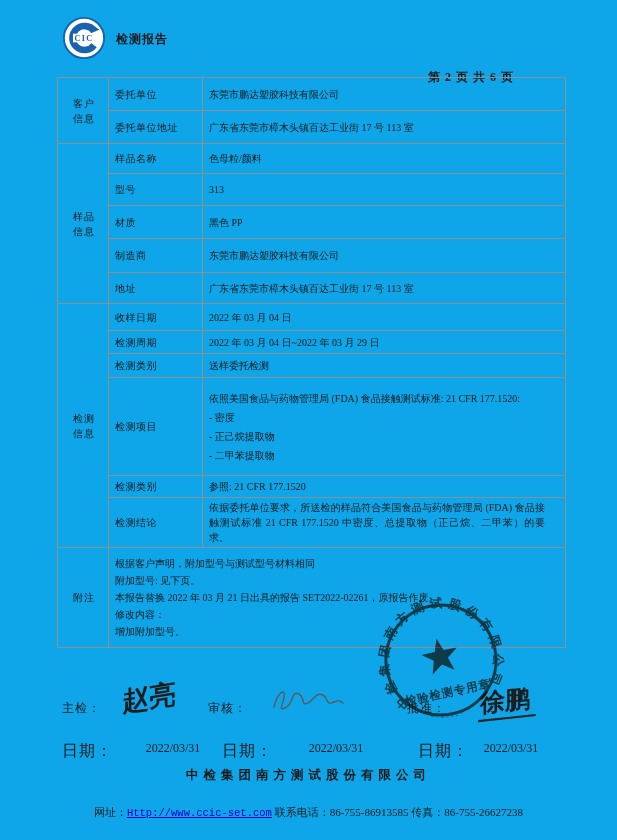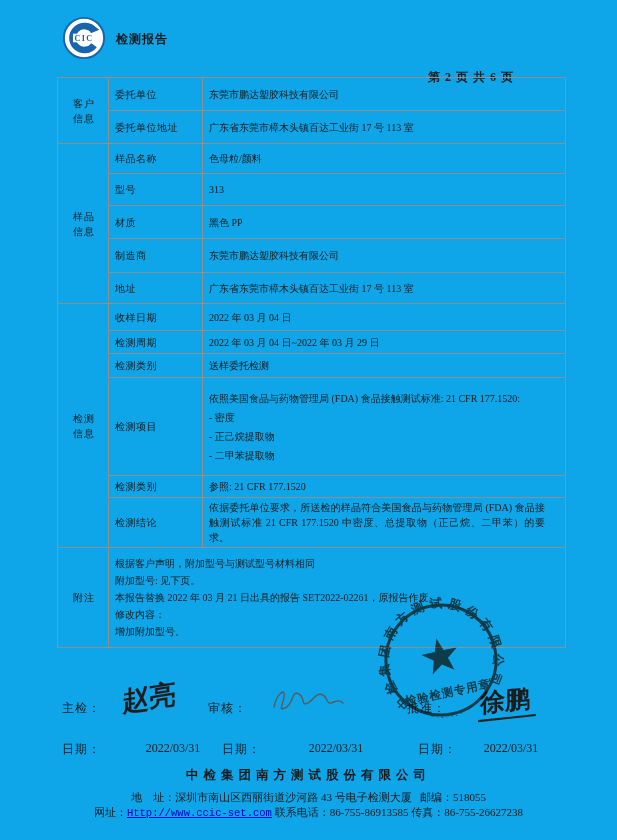--- a/index.html
+++ b/index.html
@@ -23,21 +23,21 @@
   td.val.just{text-align:justify;padding-right:20px;}
   td.note-cell{padding-left:10px;line-height:1.72;}
 
   
   .sig-label{position:absolute;font-size:12px;letter-spacing:1px;}
   .sig-name{position:absolute;font-weight:bold;color:#1c1c1c;}
   .sig-zhao{left:122px;top:680px;font-size:27px;transform:rotate(-9deg) skewX(-8deg);}
   .sig-xu{left:478px;top:684px;font-size:25px;transform:rotate(-6deg) skewX(-6deg);
           border-bottom:2px solid #222;padding:0 6px 0 2px;}
   .sig-scribble{position:absolute;left:268px;top:683px;}
-  .date-label{position:absolute;top:741px;font-size:12px;letter-spacing:1px;}
+  .date-label{position:absolute;top:741px;font-size:16px;letter-spacing:1px;}
   .date-val{position:absolute;top:741px;font-size:12px;width:110px;text-align:center;}
 
   
   .seal{position:absolute;left:367px;top:586px;width:148px;height:148px;z-index:5;
         mix-blend-mode:multiply;opacity:0.88;transform:rotate(-12deg);}
 
   
   .ftr-company{position:absolute;left:0;top:767px;width:617px;text-align:center;
                font-size:12.5px;font-weight:bold;letter-spacing:5px;}
   .ftr-line1{position:absolute;left:0;top:790px;width:617px;text-align:center;font-size:11px;}
@@ -166,23 +166,19 @@
       <textPath href="#sealArc" startOffset="50%" text-anchor="middle">中检集团南方测试股份有限公司</textPath>
     </text>
     <polygon fill="#dd4338" points="0,-22 4.47,-9.15 18.07,-8.87 7.23,-0.65 11.17,12.37 0,4.6 -11.17,12.37 -7.23,-0.65 -18.07,-8.87 -4.47,-9.15"></polygon>
     <text x="0" y="37" text-anchor="middle" font-size="11.5" font-weight="bold" fill="#dd4338" letter-spacing="1" font-family="Liberation Serif, serif">检验检测专用章</text>
     <text font-size="5" fill="#dd4338" letter-spacing="2.5" font-family="Liberation Serif, serif">
       <textPath href="#sealCode" startOffset="50%" text-anchor="middle">3125820 7</textPath>
     </text>
   </svg>
 
   <div class="ftr-company">中检集团南方测试股份有限公司</div>
-  <div class="ftr-line1">
-    <span>地　址：</span><span>深圳市南山区西丽街道沙河路 43 号电子检测大厦</span>&nbsp;&nbsp;
-    <span>邮编：</span><span>518055</span>
-  </div>
   <div class="ftr-line2">
     <span>网址：</span><a class="ftr-link" href="#">Http://www.ccic-set.com</a>
     <span>联系电话：</span><span>86-755-86913585</span>
     <span>传真：</span><span>86-755-26627238</span>
   </div>
 
 </div>
 
 </body></html>

